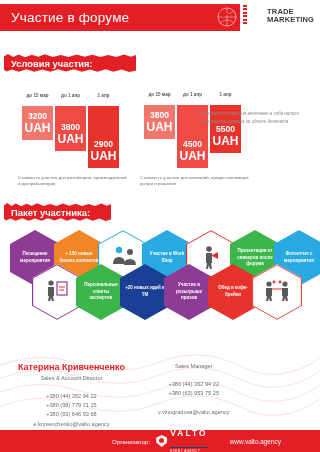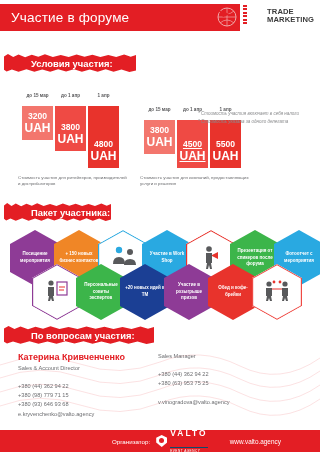--- a/index.html
+++ b/index.html
@@ -40,42 +40,42 @@
     background: #e31e24;
     clip-path: polygon(0% 14%, 3% 0%, 7% 16%, 11% 3%, 16% 18%, 21% 4%,
       26% 15%, 31% 2%, 37% 17%, 43% 5%, 49% 16%, 55% 3%, 61% 15%, 67% 4%,
       73% 17%, 79% 5%, 85% 16%, 91% 3%, 96% 15%, 100% 6%,
       100% 92%, 95% 100%, 89% 86%, 83% 99%, 77% 85%, 71% 98%, 65% 86%,
       59% 99%, 53% 85%, 47% 97%, 41% 85%, 35% 99%, 29% 86%, 23% 98%,
       17% 85%, 11% 99%, 6% 86%, 2% 97%, 0% 88%);
   }
   .brush-label {
     position: relative; z-index: 2; color: #fff; font-size: 9.4px;
-    font-weight: 600; padding-left: 27px; white-space: nowrap;
+    font-weight: 600; padding-left: 7px; white-space: nowrap;
   }
 
   
   .chart-area { position: absolute; left: 0; top: 78px; width: 320px; height: 112px; }
   .bar-group { position: absolute; bottom: 22px; display: flex; align-items: flex-start; gap: 2px; }
   .bar {
     position: relative; width: 31px;
     display: flex; flex-direction: column; align-items: center;
     justify-content: flex-end; padding-bottom: 5px; color: #fff;
   }
   .bar-date {
     position: absolute; top: -13px; left: 50%; transform: translateX(-50%);
     font-size: 4.6px; color: #58585a; white-space: nowrap; font-weight: 600;
   }
   .bar-value { font-size: 8.6px; font-weight: 700; line-height: 1.12; }
   .bar-cur { font-size: 12px; font-weight: 700; line-height: 1.12; }
   .g1 .b1 { background: #f3766d; height: 34px; }
   .g1 .b2 { background: #ef4a44; height: 45px; }
   .g1 .b3 { background: #e8332c; height: 62px; }
   .g2 .b1 { background: #f3766d; height: 34px; }
-  .g2 .b2 { background: #ef4a44; height: 48px; text-decoration: underline; }
+  .g2 .b2 { background: #ef4a44; height: 63px; }
   .g2 .b3 { background: #e8332c; height: 48px; }
   .group-caption {
     position: absolute; bottom: 2px; font-size: 4.4px; color: #6d6e71;
     line-height: 1.5; width: 110px;
   }
   .notes {
     position: absolute; right: 2px; top: 32px; width: 120px;
     font-size: 4.5px; font-style: italic; color: #8b8c8e; line-height: 1.75;
   }
 
@@ -99,21 +99,21 @@
   }
   .hex-outline::after {
     content: ""; position: absolute; inset: 1.2px;
     clip-path: polygon(50% 0%, 100% 25%, 100% 75%, 50% 100%, 0% 75%, 0% 25%);
     background: #fff; z-index: 1;
   }
   .hex-icon { position: relative; z-index: 2; font-size: 20px; line-height: 1; }
 
   
   .contacts { position: absolute; left: 0; top: 348px; width: 320px; height: 78px; }
-  .contact { position: absolute; top: 4px; }
+  .contact { position: absolute; top: 14px; text-align: center; }
   .c-name { font-size: 9px; color: #e31e24; font-weight: 600; line-height: 1.3; }
   .c-role { font-size: 5.6px; color: #6d6e71; margin-top: 1px; line-height: 1.3; }
   .c-lines { margin-top: 10px; }
   .c-line { font-size: 5.6px; color: #6d6e71; line-height: 1.65; }
 
   
   .footer {
     position: absolute; left: 0; bottom: 0; width: 320px; height: 22px;
     background: #e31e24; display: flex; align-items: center;
   }
@@ -179,21 +179,21 @@
         <div class="bar-value">3200</div>
         <div class="bar-cur">UAH</div>
       </div>
       <div class="bar b2">
         <div class="bar-date">до 1 апр</div>
         <div class="bar-value">3800</div>
         <div class="bar-cur">UAH</div>
       </div>
       <div class="bar b3">
         <div class="bar-date">1 апр</div>
-        <div class="bar-value">4800</div>
+        <div class="bar-value">2900</div>
         <div class="bar-cur">UAH</div>
       </div>
     </div>
     <div class="group-caption" style="left:18px;">Стоимость участия для ритейлеров, производителей и дистрибьюторов</div>
 
     <div class="bar-group g2" style="left:144px;">
       <div class="bar b1">
         <div class="bar-date">до 15 мар</div>
         <div class="bar-value">3800</div>
         <div class="bar-cur">UAH</div>
@@ -293,24 +293,20 @@
           <path d="M19 10 h6 v8 h-6 z" fill="#58595b"></path>
           <path d="M20 18 l-1 5 h2 l1-3 l1 3 h2 l-1-5 z" fill="#58595b"></path>
           <circle cx="11" cy="4" r="1.4" fill="#e8332c"></circle>
           <circle cx="17" cy="4" r="1.4" fill="#e8332c"></circle>
           <path d="M9 11 l10 0" stroke="#e8332c" stroke-width="1"></path>
         </svg>
       </div>
     </div>
   </div>
 
-  <div class="brush" style="left:4px; top:326px; width:150px;">
-    <div class="brush-bg"></div>
-    <div class="brush-label">По вопросам участия:</div>
-  </div>
 
   <svg class="bg-wave" viewBox="0 0 320 100" preserveAspectRatio="none">
     <path d="M0 35 Q40 20 80 34 T160 32 T240 36 T320 28" fill="none" stroke="#e31e24" stroke-width=".8"></path>
     <path d="M0 48 Q40 33 80 47 T160 45 T240 49 T320 41" fill="none" stroke="#e31e24" stroke-width=".8"></path>
     <path d="M0 62 Q40 47 80 61 T160 59 T240 63 T320 55" fill="none" stroke="#e31e24" stroke-width=".8"></path>
     <path d="M0 76 Q40 61 80 75 T160 73 T240 77 T320 69" fill="none" stroke="#e31e24" stroke-width=".8"></path>
   </svg>
 
   <div class="contacts">
     <div class="contact" style="left:18px;">

